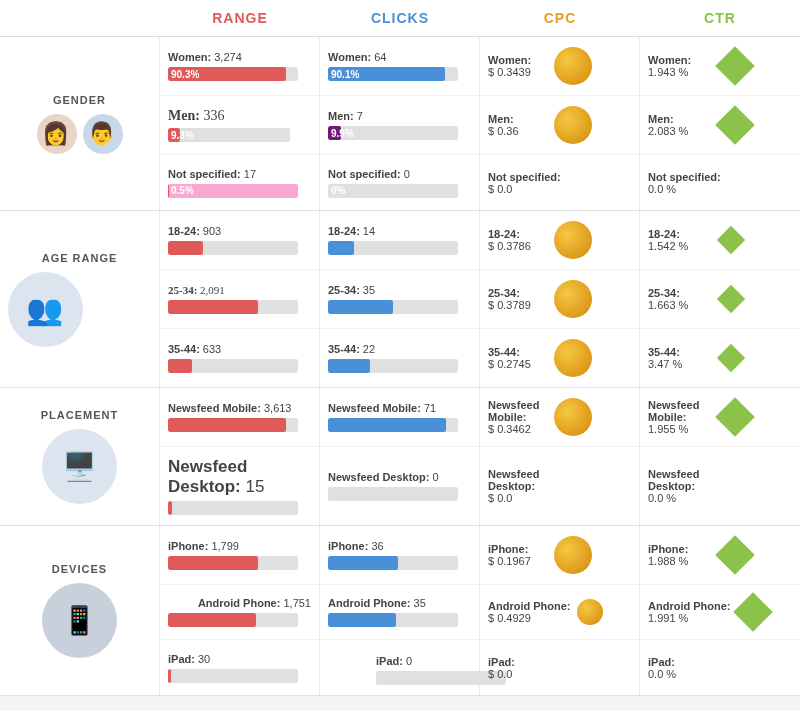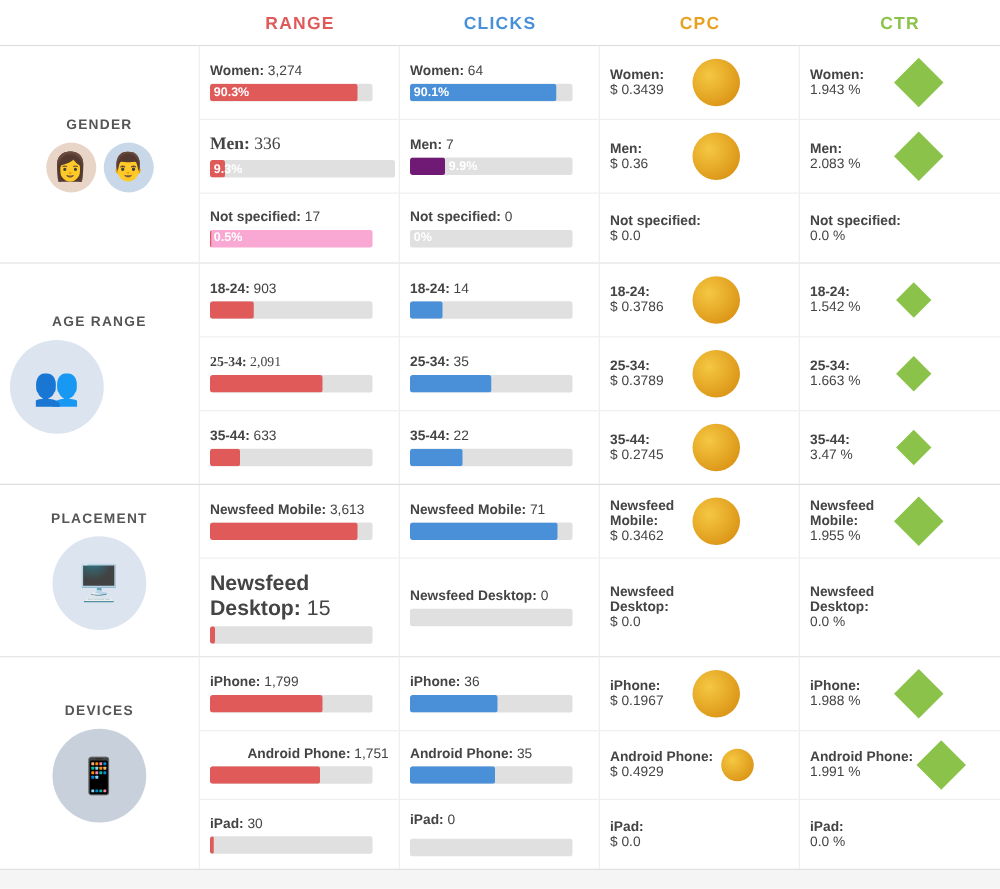--- a/index.html
+++ b/index.html
@@ -69,30 +69,30 @@
         <div style="padding: 10px 8px; border-right: 1px solid rgb(238, 238, 238); border-bottom: 1px solid rgb(240, 240, 240); display: flex; align-items: center; gap: 6px; justify-content: flex-start; min-height: 55px;">
           <div style="font-size:11px;color:#444;min-width:60px;"><strong>Women:</strong><br>$ 0.3439</div>
           <div style="width:38px;height:38px;border-radius:50%;background:radial-gradient(circle at 35% 35%, #f5c842, #d4860a);flex-shrink:0;"></div>
         </div>
         <div style="padding: 10px 8px; border-bottom: 1px solid rgb(240, 240, 240); display: flex; align-items: center; gap: 8px; justify-content: flex-start; min-height: 55px;">
           <div style="font-size:11px;color:#444;min-width:65px;"><strong>Women:</strong><br>1.943 %</div>
           <div style="width:28px;height:28px;background:#8bc34a;transform:rotate(45deg);flex-shrink:0;"></div>
         </div>
         <div style="padding: 10px 8px; border-right: 1px solid rgb(238, 238, 238); border-bottom: 1px solid rgb(240, 240, 240); display: flex; flex-direction: column; gap: 4px; justify-content: center; min-height: 55px;">
         <div style="font-size:14px;color:#444;font-family:Liberation Serif, serif;"><strong>Men:</strong> 336</div>
-        <div style="width:148px;height:14px;background:#e0e0e0;border-radius:2px;overflow:hidden;position:relative;">
+        <div style="width:122px;height:14px;background:#e0e0e0;border-radius:2px;overflow:hidden;position:relative;">
           <div style="width:12px;height:100%;background:#e05a5a;border-radius:2px;display:flex;align-items:center;">
             <span style="color:#fff;font-size:10px;font-weight:bold;padding-left:3px;">9.3%</span>
           </div>
         </div>
         </div>
         <div style="padding: 10px 8px; border-right: 1px solid rgb(238, 238, 238); border-bottom: 1px solid rgb(240, 240, 240); display: flex; flex-direction: column; gap: 4px; justify-content: center; min-height: 55px;">
         <div style="font-size:11px;color:#444;"><strong>Men:</strong> 7</div>
         <div style="width:130px;height:14px;background:#e0e0e0;border-radius:2px;overflow:hidden;position:relative;">
-          <div style="width:13px;height:100%;background:#701a75;border-radius:2px;display:flex;align-items:center;padding-left:28px;">
+          <div style="width:13px;height:100%;background:#701a75;border-radius:2px;display:flex;align-items:center;">
             <span style="color:#fff;font-size:10px;font-weight:bold;padding-left:3px;">9.9%</span>
           </div>
         </div>
         </div>
         <div style="padding: 10px 8px; border-right: 1px solid rgb(238, 238, 238); border-bottom: 1px solid rgb(240, 240, 240); display: flex; align-items: center; gap: 6px; justify-content: flex-start; min-height: 55px;">
           <div style="font-size:11px;color:#444;min-width:60px;"><strong>Men:</strong><br>$ 0.36</div>
           <div style="width:38px;height:38px;border-radius:50%;background:radial-gradient(circle at 35% 35%, #f5c842, #d4860a);flex-shrink:0;"></div>
         </div>
         <div style="padding: 10px 8px; border-bottom: 1px solid rgb(240, 240, 240); display: flex; align-items: center; gap: 8px; justify-content: flex-start; min-height: 55px;">
           <div style="font-size:11px;color:#444;min-width:65px;"><strong>Men:</strong><br>2.083 %</div>
@@ -281,21 +281,21 @@
         <div style="padding: 10px 8px; border-bottom: 1px solid rgb(240, 240, 240); display: flex; align-items: center; gap: 8px; justify-content: flex-start; min-height: 55px;">
           <div style="font-size:11px;color:#444;min-width:65px;"><strong>Android Phone:</strong><br>1.991 %</div>
           <div style="width:28px;height:28px;background:#8bc34a;transform:rotate(45deg);flex-shrink:0;"></div>
         </div>
         <div style="padding: 10px 8px; border-right: 1px solid rgb(238, 238, 238); border-bottom: none; display: flex; flex-direction: column; gap: 4px; justify-content: center; min-height: 55px;">
         <div style="font-size:11px;color:#444;"><strong>iPad:</strong> 30</div>
         <div style="width:130px;height:14px;background:#e0e0e0;border-radius:2px;overflow:hidden;">
           <div style="width:3px;height:100%;background:#e05a5a;border-radius:2px;"></div>
         </div>
         </div>
-        <div style="padding: 10px 8px; border-right: 1px solid rgb(238, 238, 238); border-bottom: none; display: flex; flex-direction: column; gap: 4px; justify-content: space-between; min-height: 55px;">
+        <div style="padding: 10px 8px; border-right: 1px solid rgb(238, 238, 238); border-bottom: none; display: flex; flex-direction: column; gap: 4px; justify-content: flex-end; min-height: 55px; margin-left: 48px;">
         <div style="font-size:11px;color:#444;"><strong>iPad:</strong> 0</div>
         <div style="width:130px;height:14px;background:#e0e0e0;border-radius:2px;overflow:hidden;">
           <div style="width:0px;height:100%;background:#4a90d9;border-radius:2px;"></div>
         </div>
         </div>
         <div style="padding: 10px 8px; border-right: 1px solid rgb(238, 238, 238); border-bottom: none; display: flex; align-items: center; gap: 6px; justify-content: flex-start; min-height: 55px;">
           <div style="font-size:11px;color:#444;min-width:60px;"><strong>iPad:</strong><br>$ 0.0</div>
         </div>
         <div style="padding: 10px 8px; border-bottom: none; display: flex; align-items: center; gap: 8px; justify-content: flex-start; min-height: 55px;">
           <div style="font-size:11px;color:#444;min-width:65px;"><strong>iPad:</strong><br>0.0 %</div>

